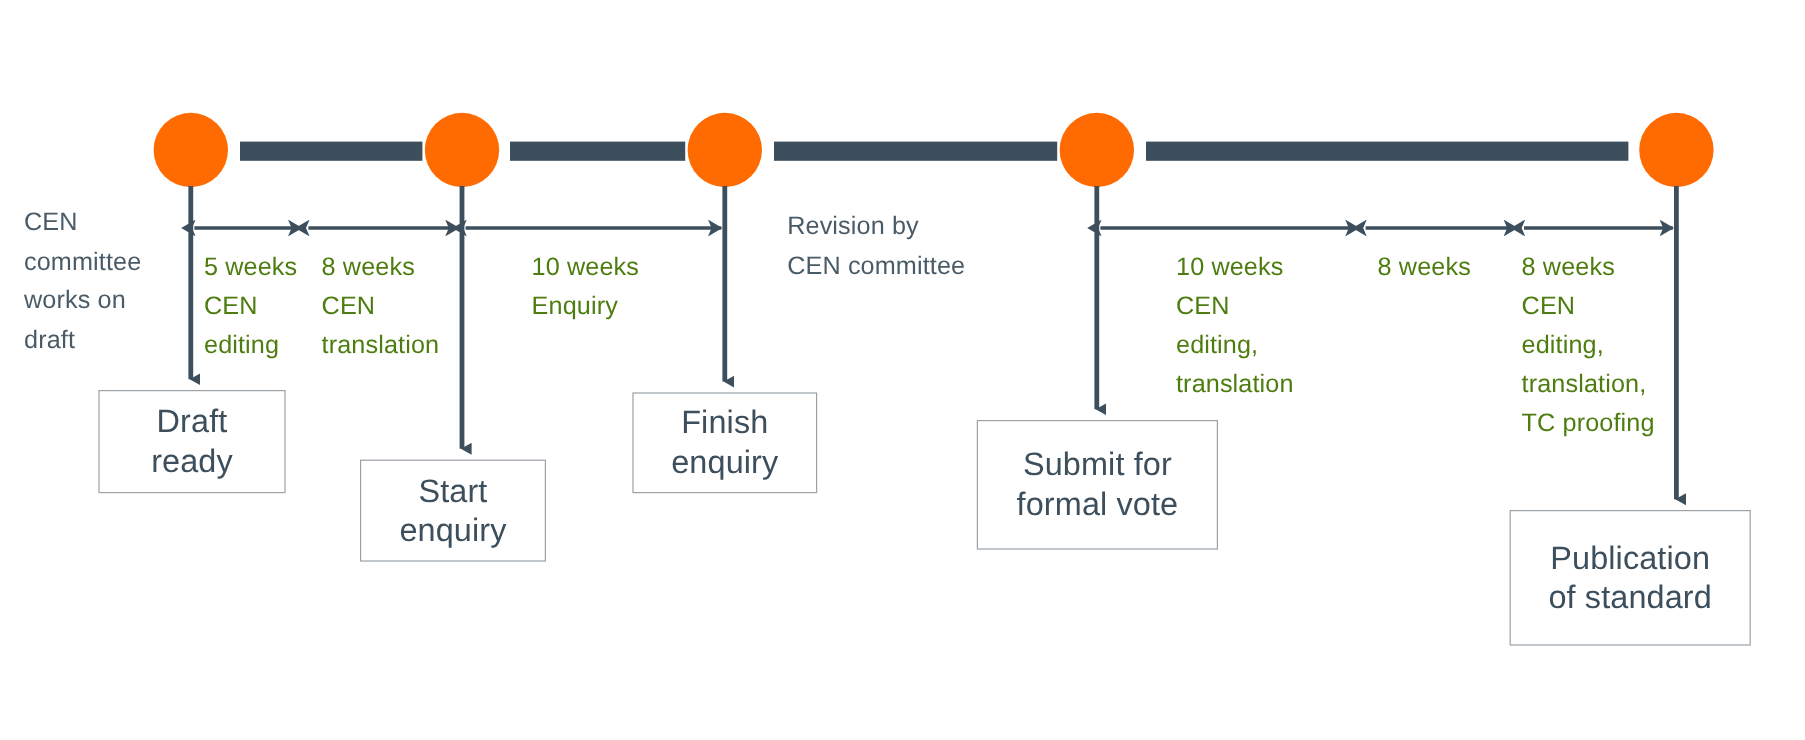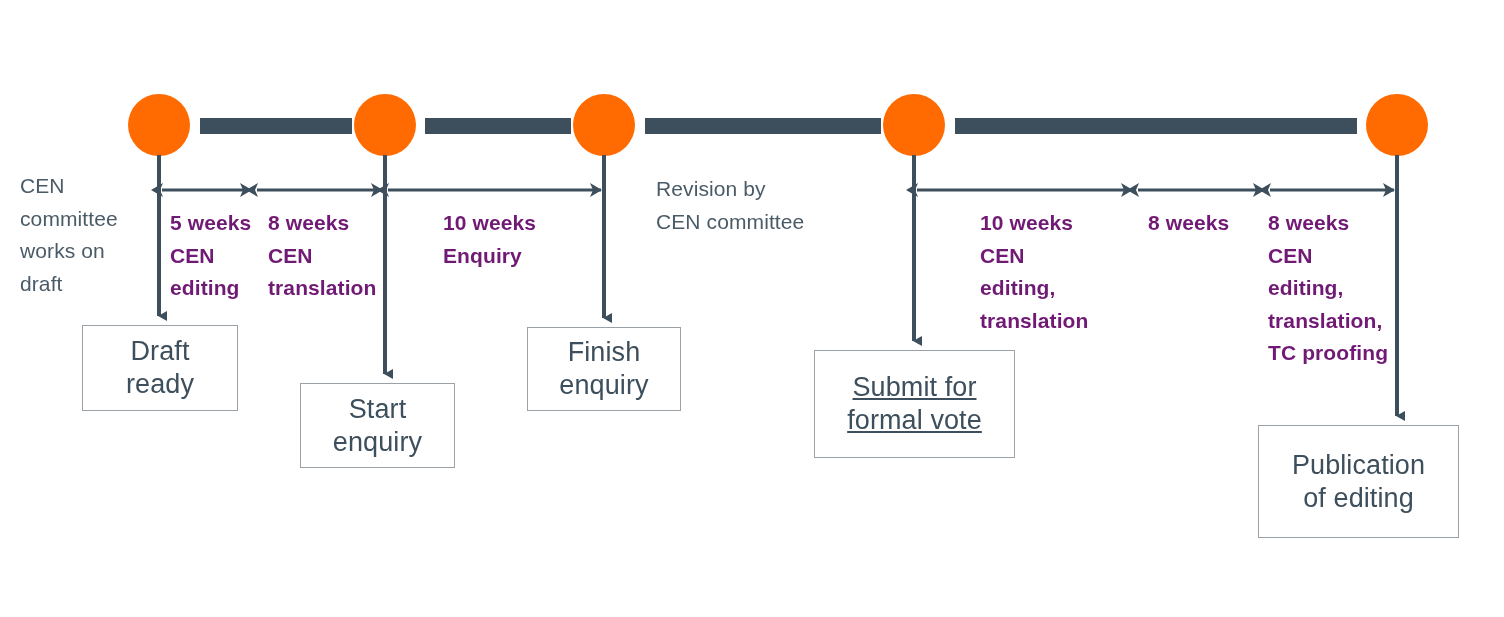--- a/index.html
+++ b/index.html
@@ -42,26 +42,25 @@
   .note {
     position: absolute;
     color: #4a5b68;
     font-size: 21px;
     line-height: 1.55;
     white-space: pre-line;
     letter-spacing: 0.1px;
   }
   .seg-label {
     position: absolute;
-    color: #701a75;
+    color: #4d7c0f;
     font-size: 21px;
     line-height: 1.55;
     white-space: pre-line;
     letter-spacing: 0.1px;
-    font-weight: bold;
   }
 </style>
 </head>
 <body>
 
 <div id="stage">
 
   <svg id="diagram" viewBox="0 0 1504 617">
     <defs>
       <marker id="arrowDown" markerWidth="10" markerHeight="10" refX="5" refY="8" orient="auto" markerUnits="userSpaceOnUse">
@@ -127,19 +126,19 @@
 translation,
 TC proofing</div></div>
     </div>
   <div id="boxes-layer">
       <div class="node-label" style="left: 82px; top: 325px; width: 156px; height: 86px;">Draft
 ready</div>
       <div class="node-label" style="left: 300px; top: 383px; width: 155px; height: 85px;">Start
 enquiry</div>
       <div class="node-label" style="left: 527px; top: 327px; width: 154px; height: 84px; text-align: center;">Finish
 enquiry</div>
-      <div class="node-label" style="left: 814px; top: 350px; width: 201px; height: 108px; text-decoration: underline;">Submit for
+      <div class="node-label" style="left: 814px; top: 350px; width: 201px; height: 108px;">Submit for
 formal vote</div>
       <div class="node-label" style="left: 1258px; top: 425px; width: 201px; height: 113px;">Publication
-of editing</div>
+of standard</div>
     </div>
 
 </div>
 
 </body></html>

